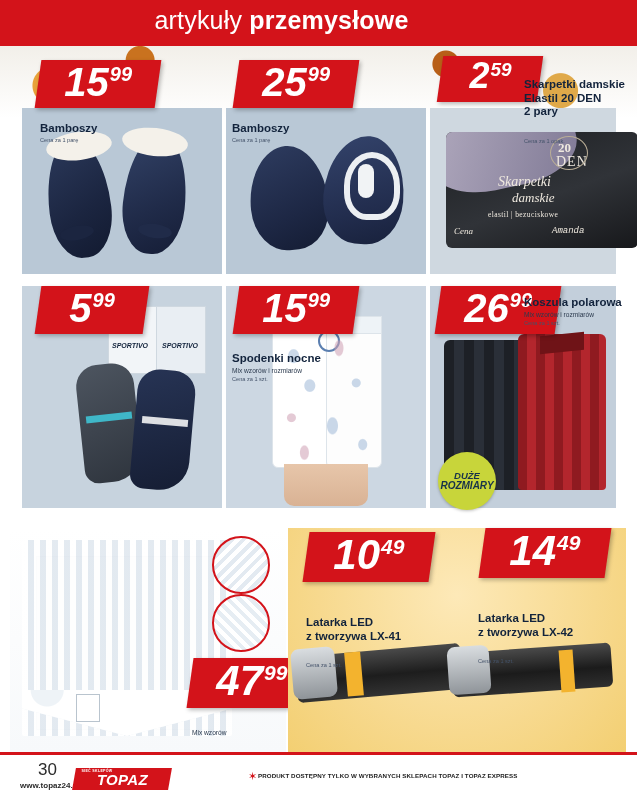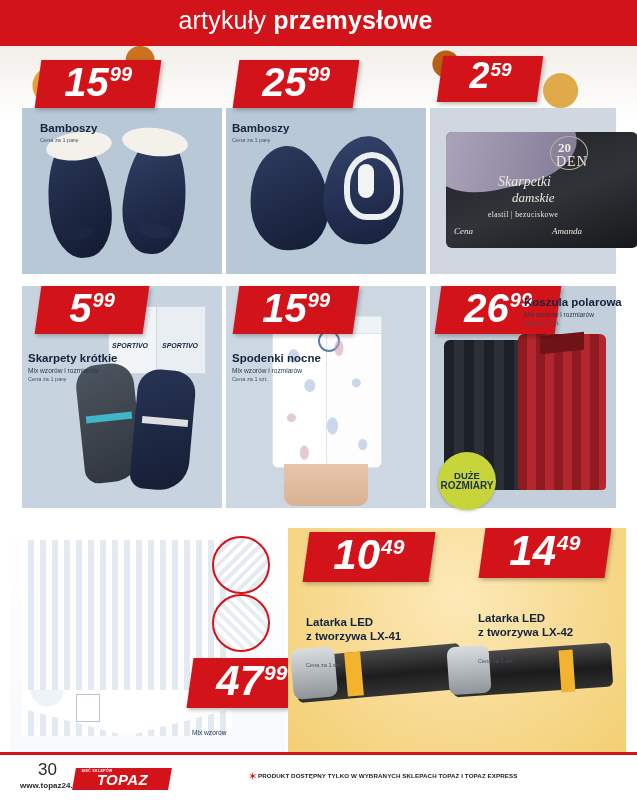--- a/index.html
+++ b/index.html
@@ -14,21 +14,20 @@
 
   
   .header{
     position:absolute;left:0;top:0;width:637px;height:46px;
     background:#d3131a;
   }
   .header-title{
     position:absolute;left:0;top:6px;width:563px;
     text-align:center;color:#ffffff;font-size:25px;
     letter-spacing:.2px;
-    padding-left:24px;
   }
   .header-title .light{font-weight:400;}
   .header-title .bold{font-weight:700;}
 
   
   .autumn{
     position:absolute;left:0;top:46px;width:637px;height:72px;
     background:
       radial-gradient(circle at 8% 55%, #e8a23a 0 18px, rgba(232,162,58,0) 19px),
       radial-gradient(circle at 22% 20%, #c9721f 0 14px, rgba(201,114,31,0) 15px),
@@ -158,52 +157,53 @@
 
   <div class="sockpack" style="left:446px;top:132px;width:192px;height:116px;">
     <div class="band" style="left:-20px;top:-34px;width:150px;height:90px;background:linear-gradient(120deg,#cfc6dd,#8e86a6);opacity:.85;transform:rotate(-12deg);border-radius:40%;"></div>
     <div class="txt" style="left:112px;top:8px;font-size:13px;font-weight:700;">20</div>
     <div class="txt" style="left:110px;top:22px;font-size:14px;letter-spacing:1px;">DEN</div>
     <div style="position:absolute;left:104px;top:4px;width:36px;height:32px;border:1px solid #b9ad96;border-radius:50%;"></div>
     <div class="txt" style="left:52px;top:42px;font-size:14px;font-style:italic;">Skarpetki</div>
     <div class="txt" style="left:66px;top:58px;font-size:13px;font-style:italic;">damskie</div>
     <div class="txt" style="left:42px;top:78px;font-size:7.5px;letter-spacing:.4px;">elastil | bezuciskowe</div>
     <div class="txt" style="left:8px;top:94px;font-size:9px;font-style:italic;">Cena</div>
-    <div class="txt" style="left:106px;top:94px;font-size:9px;font-style:italic;">Amanda</div>
+    <div class="txt" style="left:106px;top:94px;font-size:9px;font-style:italic;font-family:Liberation Mono, monospace;">Amanda</div>
   </div>
 
   <div class="price" style="left:440px;top:56px;width:84px;height:40px;">
     <div class="inner">
       <span class="int" style="font-size:36px;">2</span>
       <span class="dec" style="font-size:19px;margin-top:2px;">59</span>
     </div>
+  </div>
+  <div class="cap" style="left:524px;top:60px;width:104px;white-space:pre-line;">
+    <div class="name">Skarpetki damskie
+Elastil 20 DEN
+2 pary</div>
+    <div class="unit">Cena za 1 opak.</div>
   </div>
 
   <div class="tile" style="left:22px;top:286px;width:200px;height:222px;background:#c7d3de;">
     <div style="position:absolute;left:86px;top:20px;width:48px;height:66px;background:#f2f5f8;border:1px solid #cfd8e0;"></div>
     <div style="position:absolute;left:134px;top:20px;width:48px;height:66px;background:#e9eef3;border:1px solid #cfd8e0;"></div>
     <div style="position:absolute;left:90px;top:56px;font-size:7px;font-weight:700;color:#12233c;font-style:italic;">SPORTIVO</div>
     <div style="position:absolute;left:140px;top:56px;font-size:7px;font-weight:700;color:#12233c;font-style:italic;">SPORTIVO</div>
 
     <div style="position:absolute;left:58px;top:78px;width:58px;height:118px;background:linear-gradient(160deg,#4d5560,#2e343d);border-radius:22px 22px 30px 14px;transform:rotate(-6deg);"></div>
     <div style="position:absolute;left:64px;top:128px;width:46px;height:7px;background:#3fb7c8;transform:rotate(-6deg);"></div>
     <div style="position:absolute;left:112px;top:84px;width:58px;height:120px;background:linear-gradient(160deg,#273455,#151d33);border-radius:22px 22px 30px 14px;transform:rotate(5deg);"></div>
     <div style="position:absolute;left:120px;top:132px;width:46px;height:7px;background:#ffffff;transform:rotate(5deg);opacity:.85;"></div>
   </div>
 
   <div class="price" style="left:38px;top:286px;width:92px;height:42px;">
     <div class="inner">
       <span class="int" style="font-size:40px;">5</span>
       <span class="dec" style="font-size:20px;margin-top:2px;">99</span>
     </div>
-  </div>
-  <div class="cap" style="left:28px;top:352px;width:112px;">
-    <div class="name">Skarpety krótkie</div>
-    <div class="sub">Mix wzorów i rozmiarów</div>
-    <div class="unit">Cena za 1 parę</div>
   </div>
 
   <div class="tile" style="left:226px;top:286px;width:200px;height:222px;background:#ccd7e2;">
     <div style="position:absolute;left:46px;top:30px;width:54px;height:150px;background:#ffffff;border:1px solid #dde4ea;border-radius:8px 8px 6px 6px;"></div>
     <div style="position:absolute;left:100px;top:30px;width:54px;height:150px;background:#fdfdfd;border:1px solid #dde4ea;border-radius:8px 8px 6px 6px;"></div>
     <div style="position:absolute;left:46px;top:30px;width:108px;height:16px;background:#eef3f7;border:1px solid #dde4ea;"></div>
     <div style="position:absolute;left:92px;top:44px;width:18px;height:18px;border:2px solid #5b7fb0;border-radius:50%;"></div>
     <div style="position:absolute;left:46px;top:46px;width:108px;height:134px;opacity:.55;
          background:
            radial-gradient(ellipse at 20% 18%, #9fb9d8 0 5px, rgba(0,0,0,0) 6px),
@@ -248,21 +248,21 @@
       <span class="int" style="font-size:40px;">26</span>
       <span class="dec" style="font-size:20px;margin-top:2px;">99</span>
     </div>
   </div>
   <div class="cap" style="left:524px;top:296px;width:110px;">
     <div class="name">Koszula polarowa</div>
     <div class="sub">Mix wzorów i rozmiarów</div>
     <div class="unit">Cena za 1 szt.</div>
   </div>
 
-  <div class="badge-round" style="left:438px;top:452px;width:58px;height:58px;">
+  <div class="badge-round" style="left:438px;top:452px;width:58px;height:58px;font-style:italic;">
     <span style="font-size:9.5px;">DUŻE</span>
     <span style="font-size:10px;">ROZMIARY</span>
   </div>
 
   <div class="curtain-bg" style="left:10px;top:528px;width:276px;height:224px;background:linear-gradient(#ffffff,#f7f9fb);"></div>
   <div class="window" style="left:36px;top:556px;width:176px;height:172px;"></div>
   <div style="position:absolute;left:22px;top:540px;width:210px;height:196px;
        background:
          repeating-linear-gradient(90deg,rgba(255,255,255,.95) 0 6px,rgba(226,233,240,.95) 6px 12px);
        border-radius:2px;"></div>

